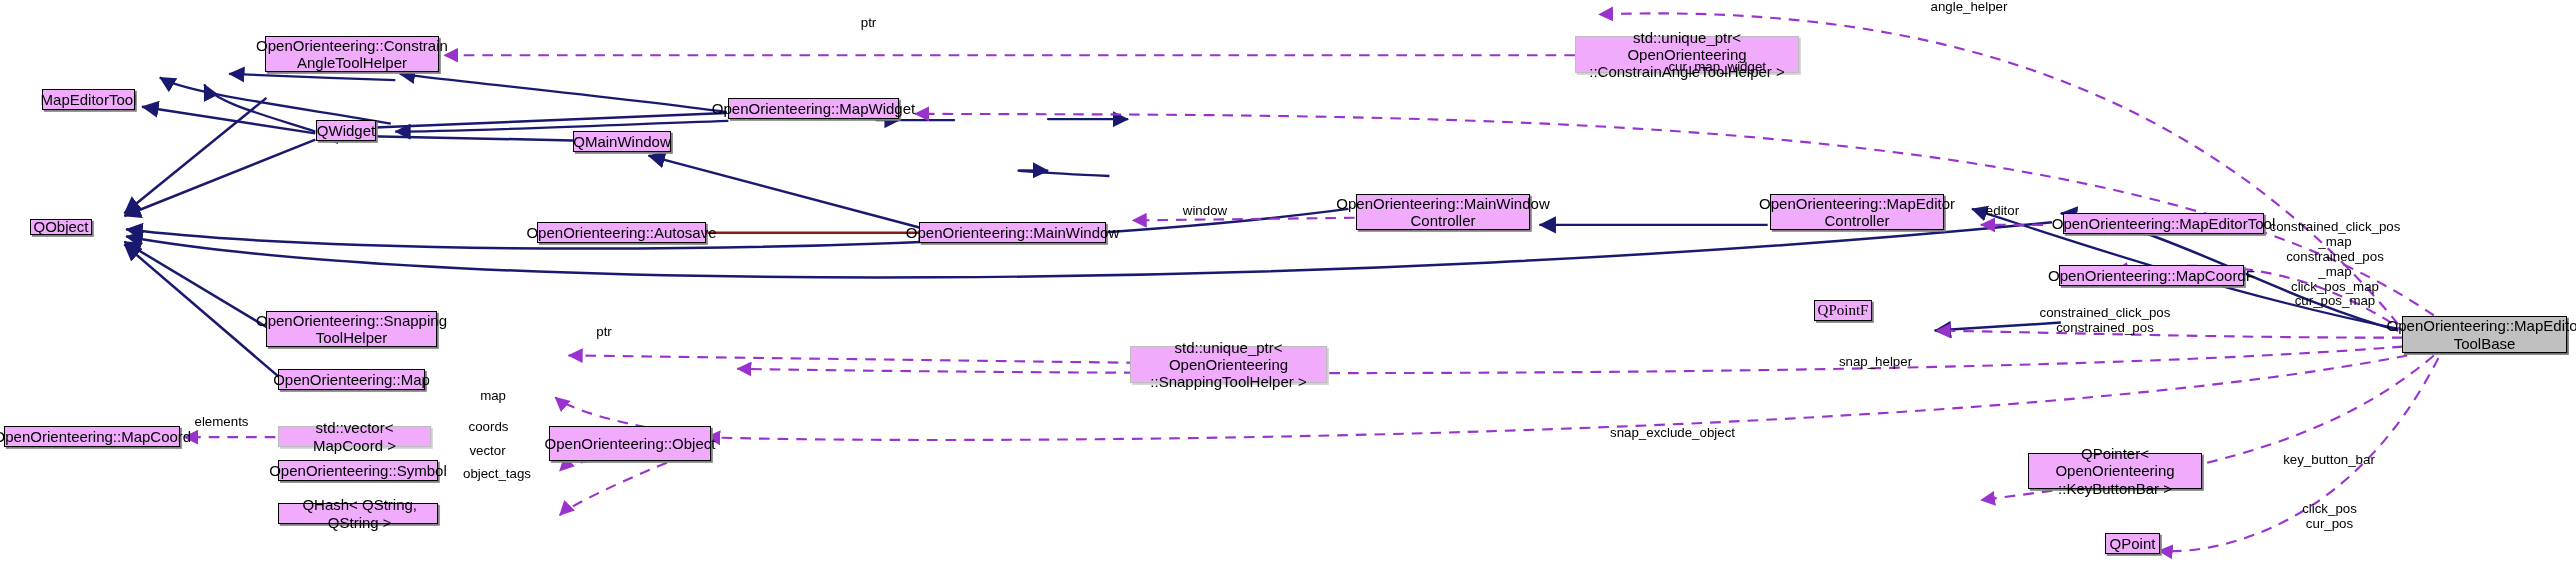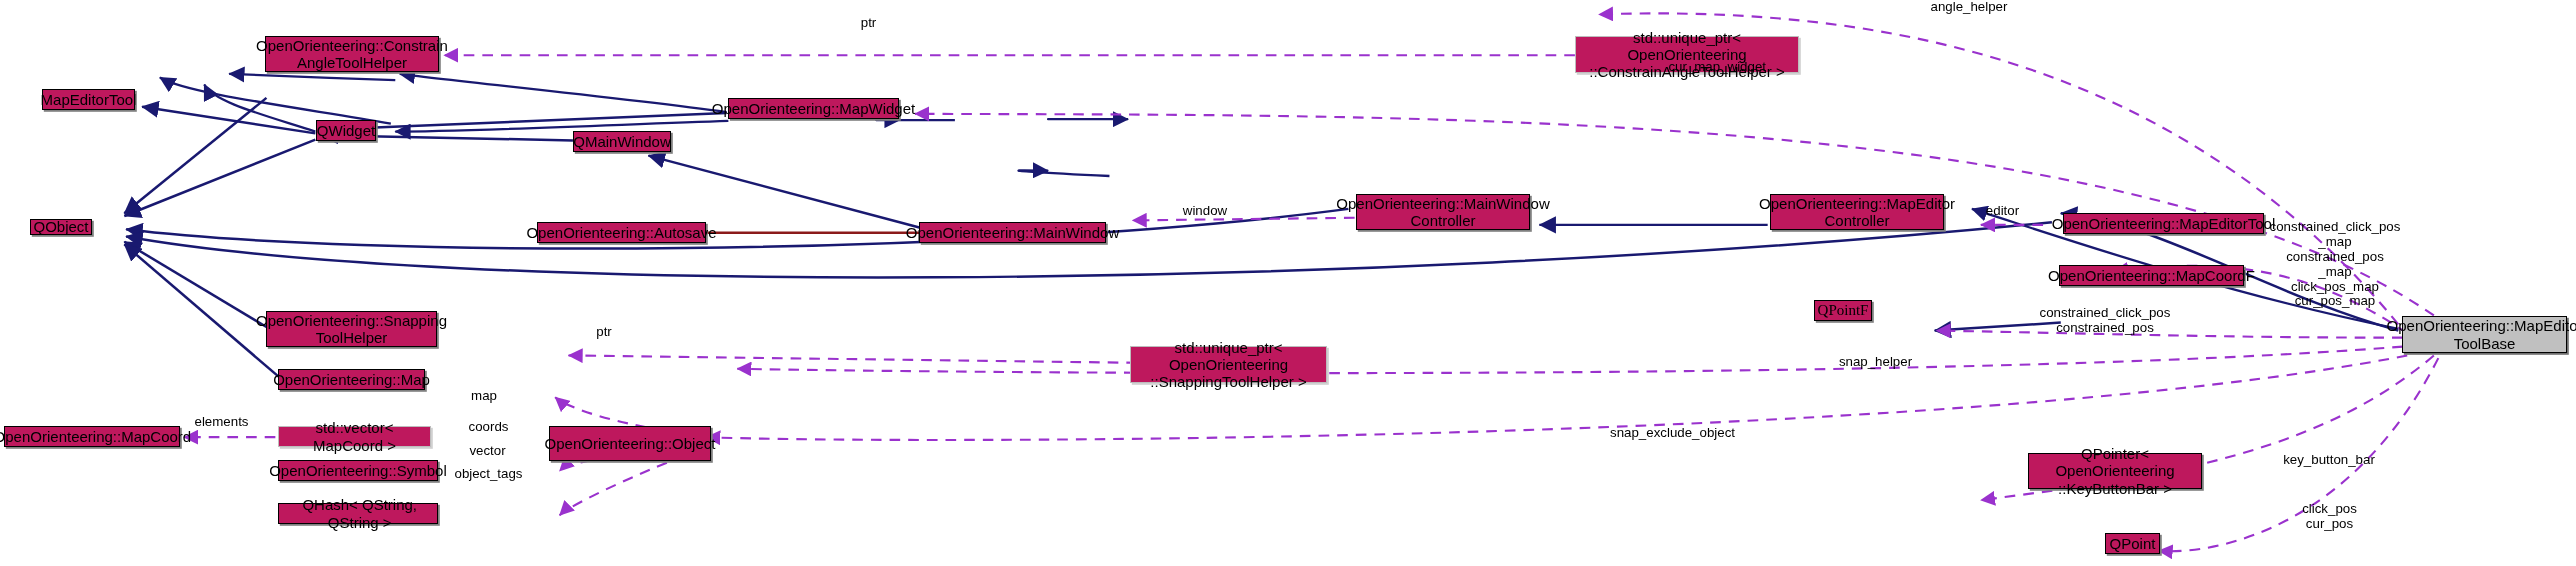--- a/index.html
+++ b/index.html
@@ -23,21 +23,21 @@
   .node {
     position: absolute;
     box-sizing: border-box;
     display: flex;
     align-items: center;
     justify-content: center;
     text-align: center;
     font-size: 15px;
     line-height: 1.15;
     color: #000000;
-    background: #be185d;
+    background: #f0abfc;
     border: 0.9px solid #000000;
     box-shadow: 1.8px 1.8px 0 0 #808080;
     white-space: pre-line;
     padding: 0.9px 3.6px;
     z-index: 5;
   }
   .node.tmpl {
     border: 0.9px solid #bdbdbd;
     box-shadow: 1.8px 1.8px 0 0 #d0d0d0;
   }
@@ -220,31 +220,31 @@
 click_pos_map
 cur_pos_map</div>
 
   <div class="edge-label" style="left:2016px;top:306px;width:178px;">constrained_click_pos
 constrained_pos</div>
 
   <div class="edge-label" style="left:582px;top:325px;width:44px;">ptr</div>
 
   <div class="edge-label" style="left:1823px;top:355px;width:105px;">snap_helper</div>
 
-  <div class="edge-label" style="left:462px;top:389px;width:44px;">map</div>
+  <div class="edge-label" style="left:462px;top:389px;width:44px;text-align:right;">map</div>
 
   <div class="edge-label" style="left:186px;top:415px;width:71px;">elements</div>
 
   <div class="edge-label" style="left:460px;top:420px;width:57px;">coords</div>
 
   <div class="edge-label" style="left:1590px;top:426px;width:165px;">snap_exclude_object</div>
 
   <div class="edge-label" style="left:458px;top:444px;width:59px;">vector</div>
 
-  <div class="edge-label" style="left:446px;top:467px;width:85px;">object_tags</div>
+  <div class="edge-label" style="left:446px;top:467px;width:85px;text-align:right;">object_tags</div>
 
   <div class="edge-label" style="left:2272px;top:453px;width:114px;">key_button_bar</div>
 
   <div class="edge-label" style="left:2285px;top:502px;width:89px;">click_pos
 cur_pos</div>
 
 </div>
 
 
 </body></html>

